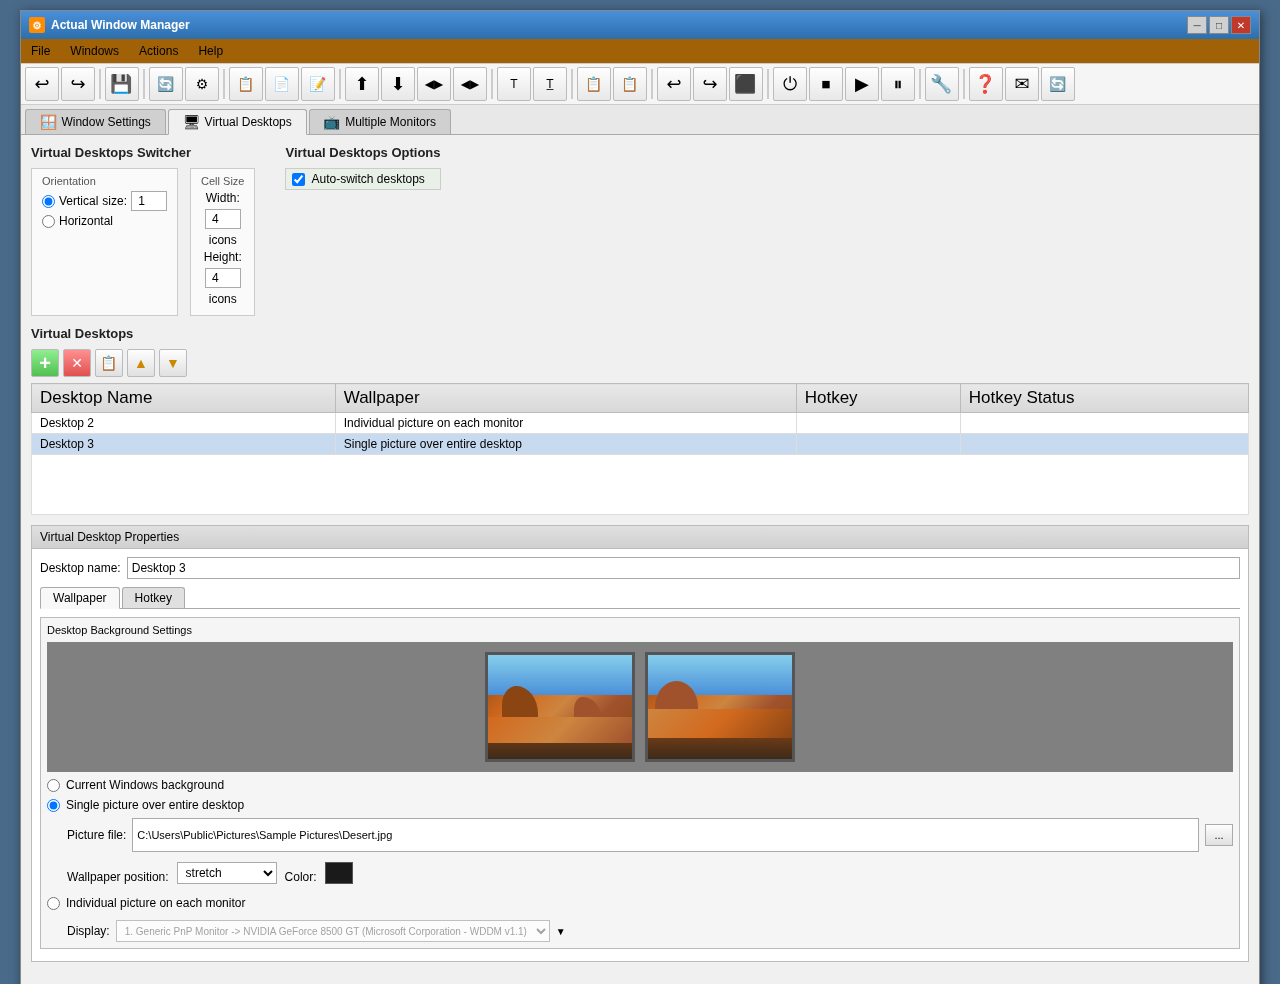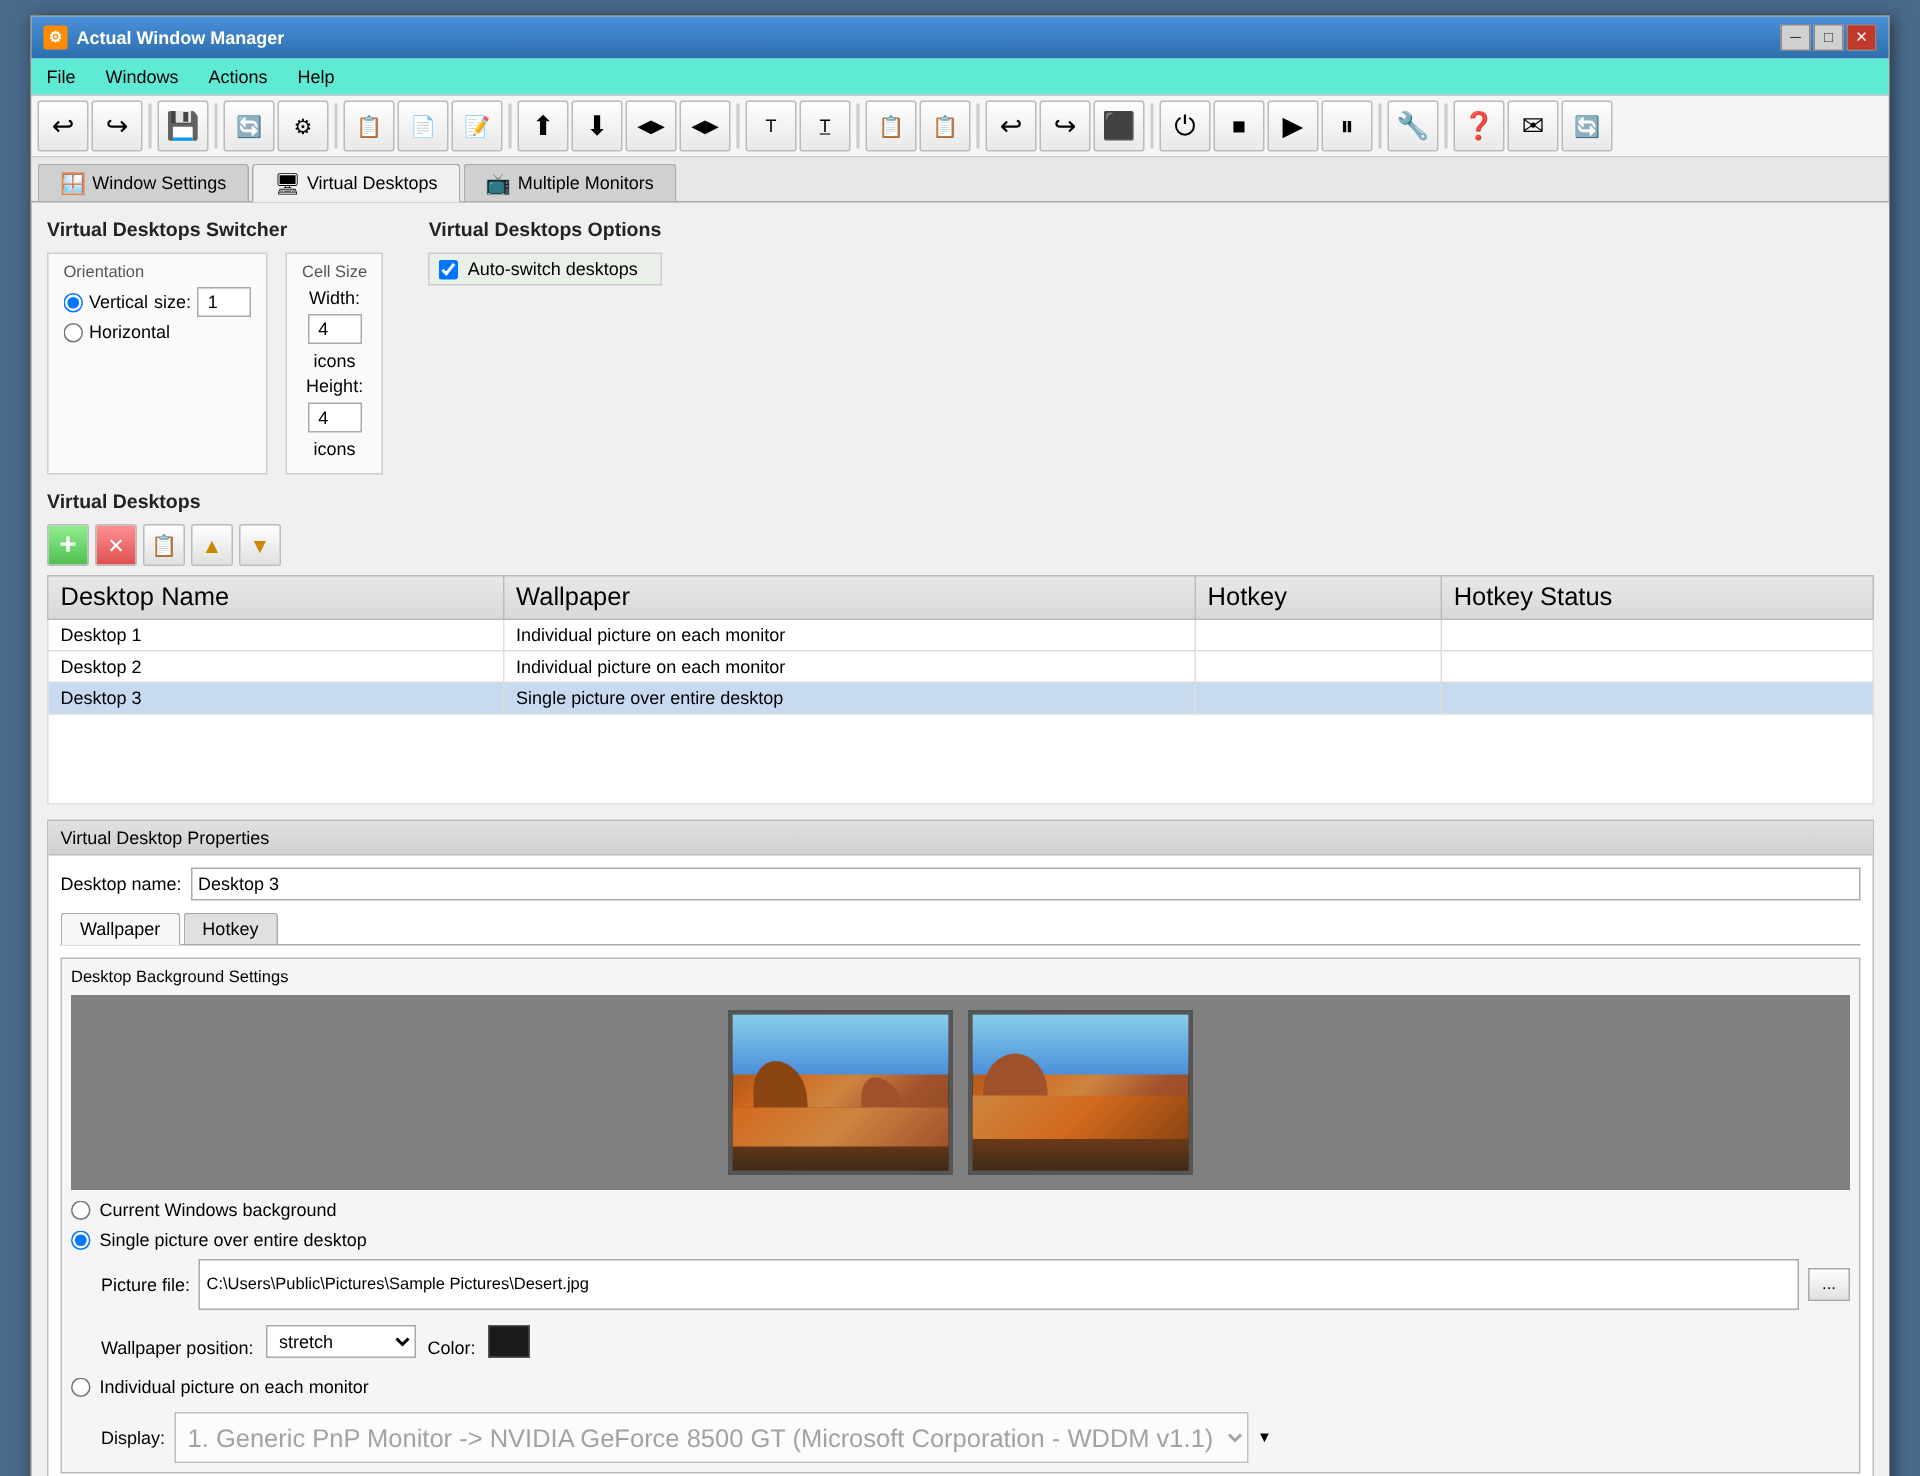--- a/index.html
+++ b/index.html
@@ -55,21 +55,21 @@
       background: #d0d0d0;
       cursor: pointer;
       display: flex;
       align-items: center;
       justify-content: center;
       font-size: 10px;
       color: #333;
     }
     .title-btn.close { background: #c0392b; color: white; }
     .menu-bar {
-      background: #5eead4;
+      background: #a16207;
       border-bottom: 1px solid #ccc;
       padding: 2px 0;
       display: flex;
     }
     .menu-item {
       padding: 3px 10px;
       cursor: pointer;
       font-size: 12px;
     }
     .toolbar {
@@ -372,23 +372,23 @@
     .individual-section {
       margin-top: 6px;
     }
     .display-row {
       display: flex;
       align-items: center;
       gap: 6px;
       margin-top: 4px;
     }
     .display-select {
-      height: 34px;
-      border: 1px solid #aaa;
-      font-size: 17px;
+      height: 22px;
+      border: 1px solid #aaa;
+      font-size: 10px;
       padding: 1px 4px;
       background: white;
       min-width: 350px;
     }
     .switcher-options-row {
       display: flex;
       gap: 30px;
       align-items: flex-start;
     }
   </style>
@@ -532,26 +532,20 @@
       <table class="vd-table">
         <thead>
           <tr>
             <th>Desktop Name</th>
             <th>Wallpaper</th>
             <th>Hotkey</th>
             <th>Hotkey Status</th>
           </tr>
         </thead>
         <tbody>
-          <tr>
-            <td>Desktop 1</td>
-            <td>Individual picture on each monitor</td>
-            <td></td>
-            <td></td>
-          </tr>
           <tr>
             <td>Desktop 2</td>
             <td>Individual picture on each monitor</td>
             <td></td>
             <td></td>
           </tr>
           <tr class="selected">
             <td>Desktop 3</td>
             <td>Single picture over entire desktop</td>
             <td></td>

